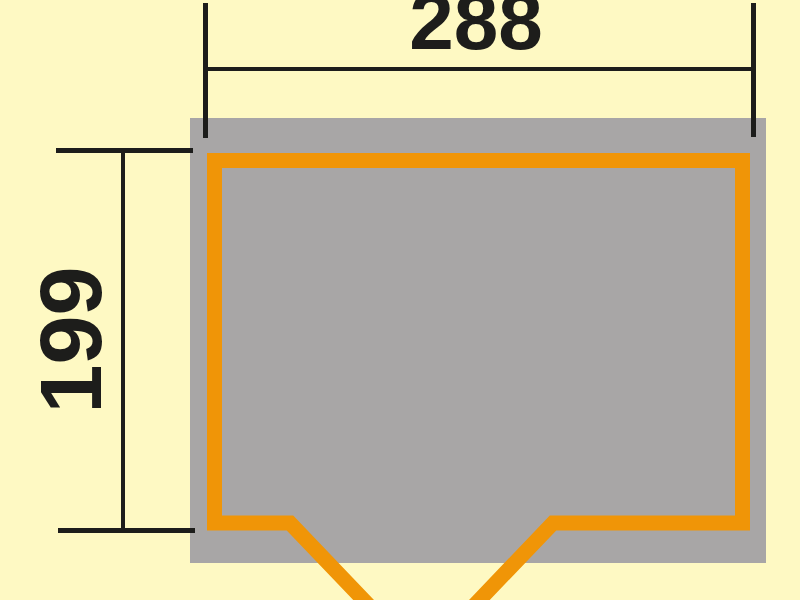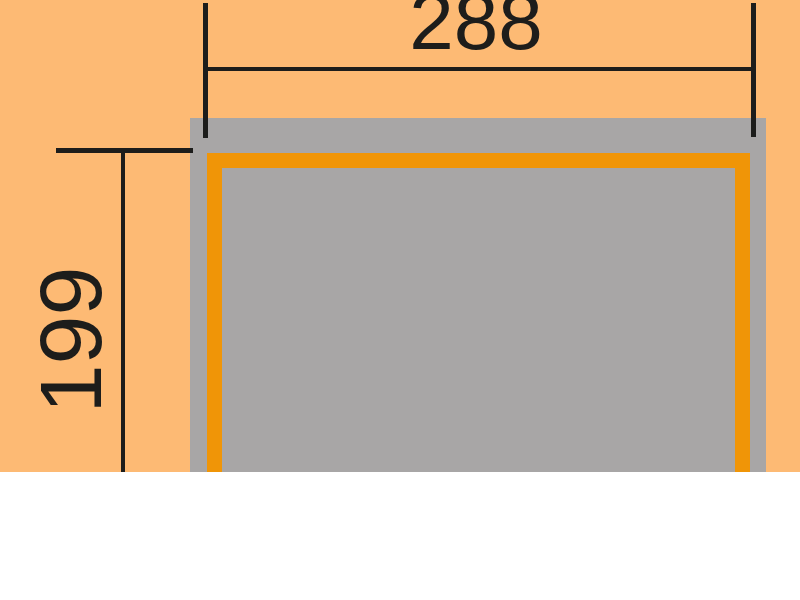--- a/index.html
+++ b/index.html
@@ -4,23 +4,24 @@
 <style>
   html, body {
     margin: 0;
     padding: 0;
     background: #ffffff;
     font-family: "Liberation Sans", sans-serif;
   }
   .stage {
     position: relative;
     width: 800px;
-    height: 472px;
+    height: 600px;
     overflow: hidden;
-    background: #fdba74;
+    background: #fef9c3;
+    font-weight: bold;
   }
   .plan-svg {
     position: absolute;
     left: 0;
     top: 0;
   }
   .dim-label {
     position: absolute;
     color: #1d1d1b;
     text-align: center;

